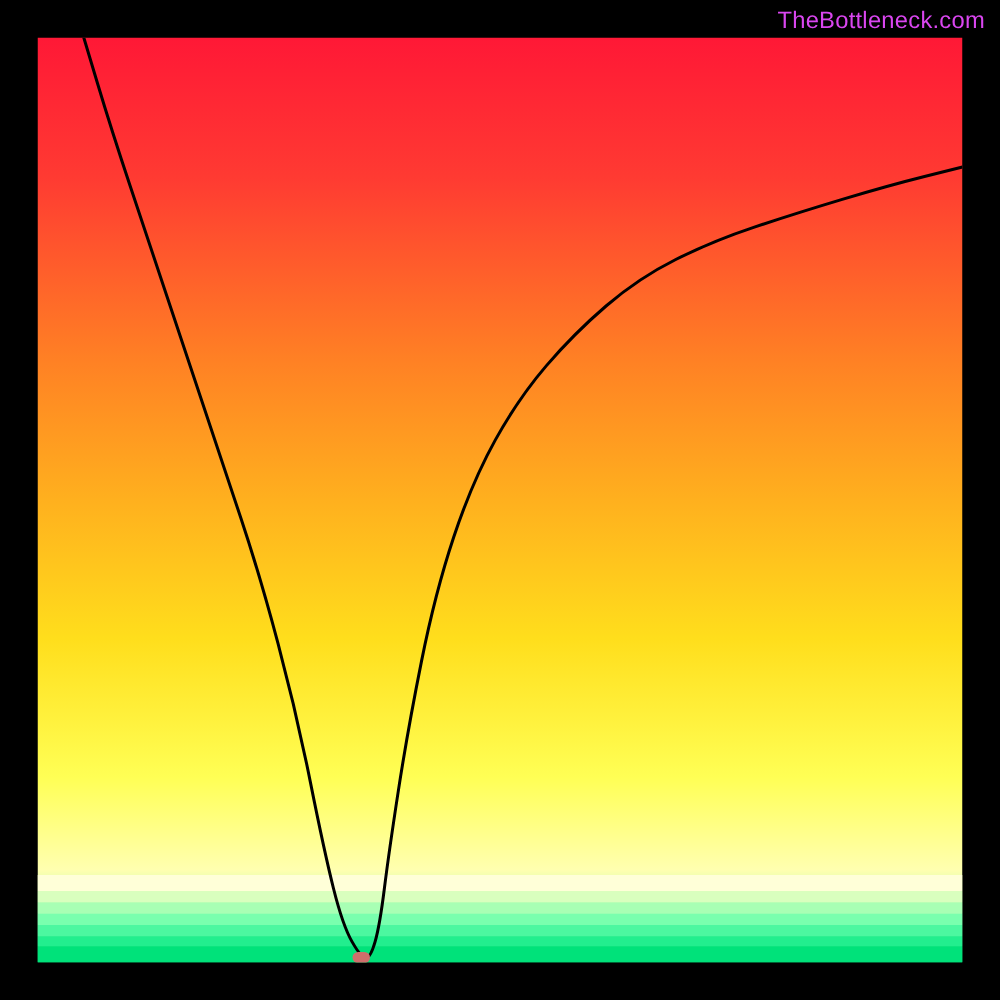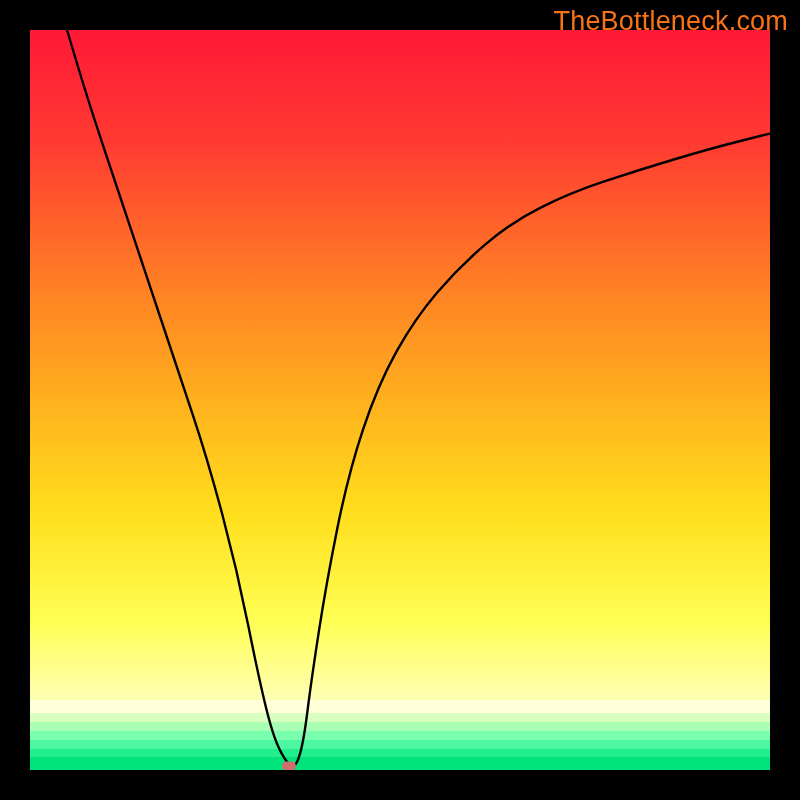--- a/index.html
+++ b/index.html
@@ -42,22 +42,22 @@
     width: 14px;
     height: 9px;
     border-radius: 5px;
     transform: translate(-50%, -50%);
   }
   .watermark {
     position: absolute;
     top: 6px;
     right: 12px;
     font-family: Arial, Helvetica, sans-serif;
-    font-size: 27px;
-    color: #f97316;
+    font-size: 19px;
+    color: #d946ef;
     letter-spacing: 0.2px;
   }
 </style>
 </head>
 <body>
 
 <div class="stage">
 
   <div class="plot-area">
 

